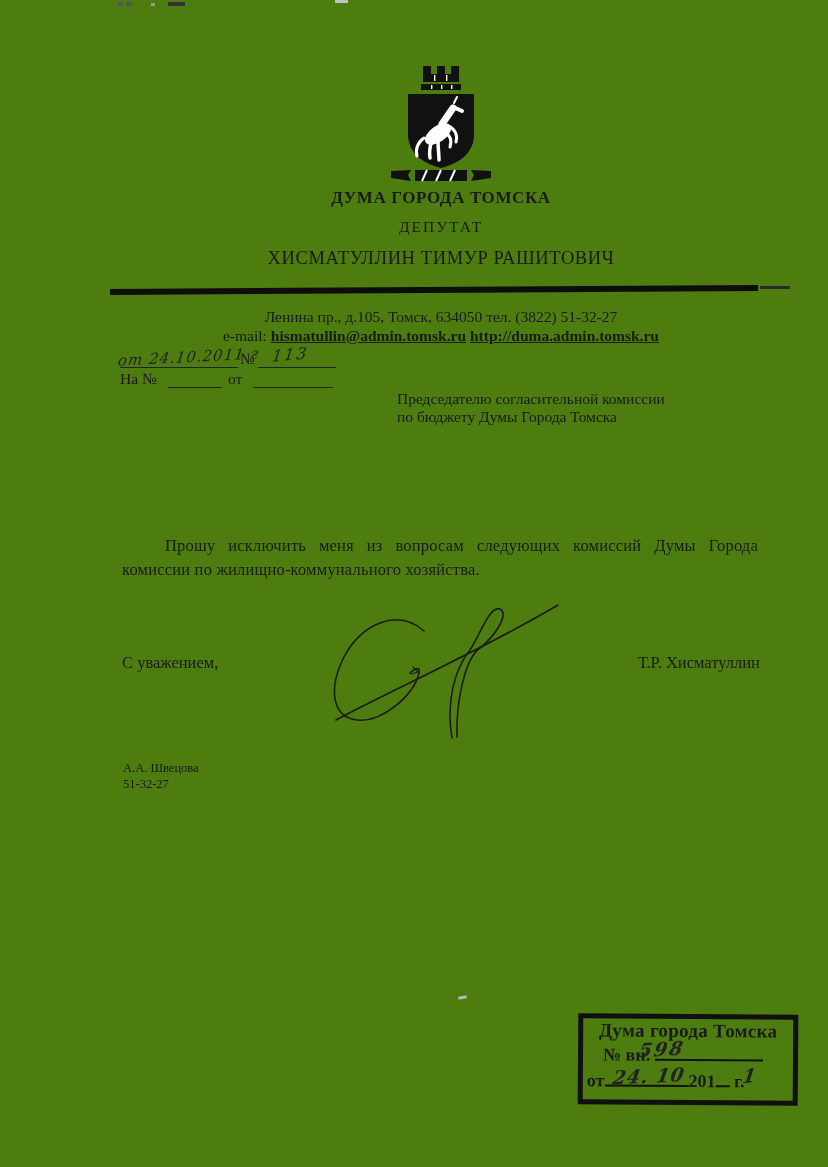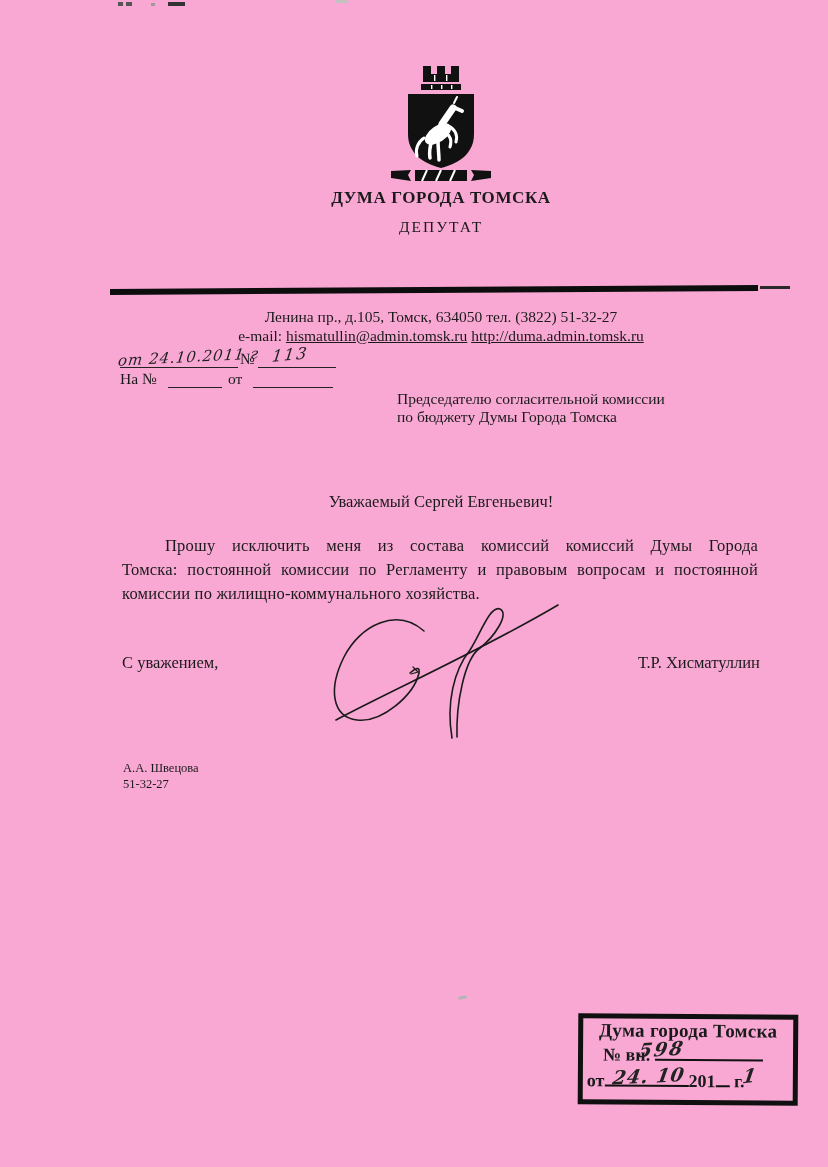--- a/index.html
+++ b/index.html
@@ -1,30 +1,30 @@
 <!DOCTYPE html>
 <html><head>
 <meta charset="utf-8">
 <style>
   html,body{margin:0;padding:0;background:#888;}
-  #page{position:relative;width:828px;height:1167px;background:#f9a8d4;margin:0 auto;
+  #page{position:relative;width:828px;height:1167px;background:#4d7c0f;margin:0 auto;
         font-family:"Liberation Serif",serif;color:#1a1a1a;overflow:hidden;}
   .abs{position:absolute;}
   .ctr{left:56px;width:770px;text-align:center;}
   
   .artifact{background:#555;}
   
   .org{top:188px;font-size:17px;font-weight:bold;letter-spacing:.6px;}
   .role{top:218px;font-size:15.5px;letter-spacing:2px;}
   .person{top:248px;font-size:18.5px;letter-spacing:.6px;}
   .rule{left:110px;top:287px;width:648px;height:6px;background:#0d0d0d;transform:rotate(-.35deg);}
   .rule2{left:760px;top:286px;width:30px;height:3px;background:#2a2a2a;transform:rotate(-.4deg);}
   .addr{top:308px;font-size:15.5px;}
   .mail{top:327px;font-size:15.5px;}
-  .mail .u{text-decoration:underline;}
+  .mail .u{text-decoration:underline;font-weight:bold;}
   
   .blank{border-bottom:1.5px solid #222;height:1px;}
   .hand{font-style:italic;font-family:"DejaVu Serif",serif;color:#222;white-space:nowrap;}
   .hd-date{left:118px;top:348px;font-size:15px;transform:rotate(-3deg) skewX(-10deg);letter-spacing:1px;}
   .no-sign{left:240px;top:350px;font-size:15.5px;}
   .hd-num{left:272px;top:345px;font-size:16px;transform:rotate(-5deg) skewX(-12deg);letter-spacing:2px;}
   .bl1{left:120px;top:366px;width:118px;}
   .bl2{left:258px;top:366px;width:78px;}
   .na{left:120px;top:370px;font-size:15.5px;}
   .ot1{left:228px;top:370px;font-size:15.5px;}
@@ -103,20 +103,21 @@
         <path d="M0,1 L20,0 L17,5 L20,11 L0,8 Z"></path>
         <path d="M100,1 L80,0 L83,5 L80,11 L100,8 Z"></path>
         <rect x="24" y="0" width="52" height="11"></rect>
         <path d="M36,0 L31,11 M50,0 L45,11 M64,0 L59,11" stroke="#fff" stroke-width="2"></path>
       </g>
     </svg>
   </div>
 
   <div class="abs ctr org">ДУМА ГОРОДА ТОМСКА</div>
   <div class="abs ctr role">ДЕПУТАТ</div>
+  <div class="abs ctr person">ХИСМАТУЛЛИН ТИМУР РАШИТОВИЧ</div>
   <div class="abs rule"></div>
   <div class="abs rule2"></div>
   <div class="abs ctr addr">Ленина пр., д.105, Томск, 634050 тел. (3822) 51-32-27</div>
   <div class="abs ctr mail">
     <span>e-mail:</span>
     <span class="u">hismatullin@admin.tomsk.ru</span>
     <span class="u">http://duma.admin.tomsk.ru</span>
   </div>
 
   <div class="abs blank bl1"></div>
@@ -127,24 +128,22 @@
   <div class="abs na">На №</div>
   <div class="abs blank bl3"></div>
   <div class="abs ot1">от</div>
   <div class="abs blank bl4"></div>
 
   <div class="abs recipient">
     <div>Председателю согласительной комиссии</div>
     <div>по бюджету Думы Города Томска</div>
   </div>
 
-  <div class="abs ctr salut">Уважаемый Сергей Евгеньевич!</div>
   <div class="abs para">
-    <div class="jline indent">Прошу исключить меня из состава комиссий комиссий Думы Города</div>
-    <div class="jline">Томска:  постоянной комиссии по Регламенту и правовым вопросам и постоянной</div>
+    <div class="jline indent">Прошу исключить меня из вопросам следующих комиссий Думы Города</div>
     <div>комиссии по жилищно-коммунального хозяйства.</div>
   </div>
 
   <div class="abs closing">С уважением,</div>
   <div class="abs signer">Т.Р. Хисматуллин</div>
 
   <div class="abs" style="left:322px;top:595px;">
     <svg width="248" height="152" viewBox="0 0 248 152" fill="none" stroke="#1b1b1b" stroke-width="1.6" stroke-linecap="round">
       <path d="M102,36 C75,12 38,30 22,62 C6,94 10,122 35,125 C60,128 92,100 97,78 C98,71 94,73 88,78"></path>
       <path d="M91,72 L96,77 L89,79" stroke-width="1.2"></path>

